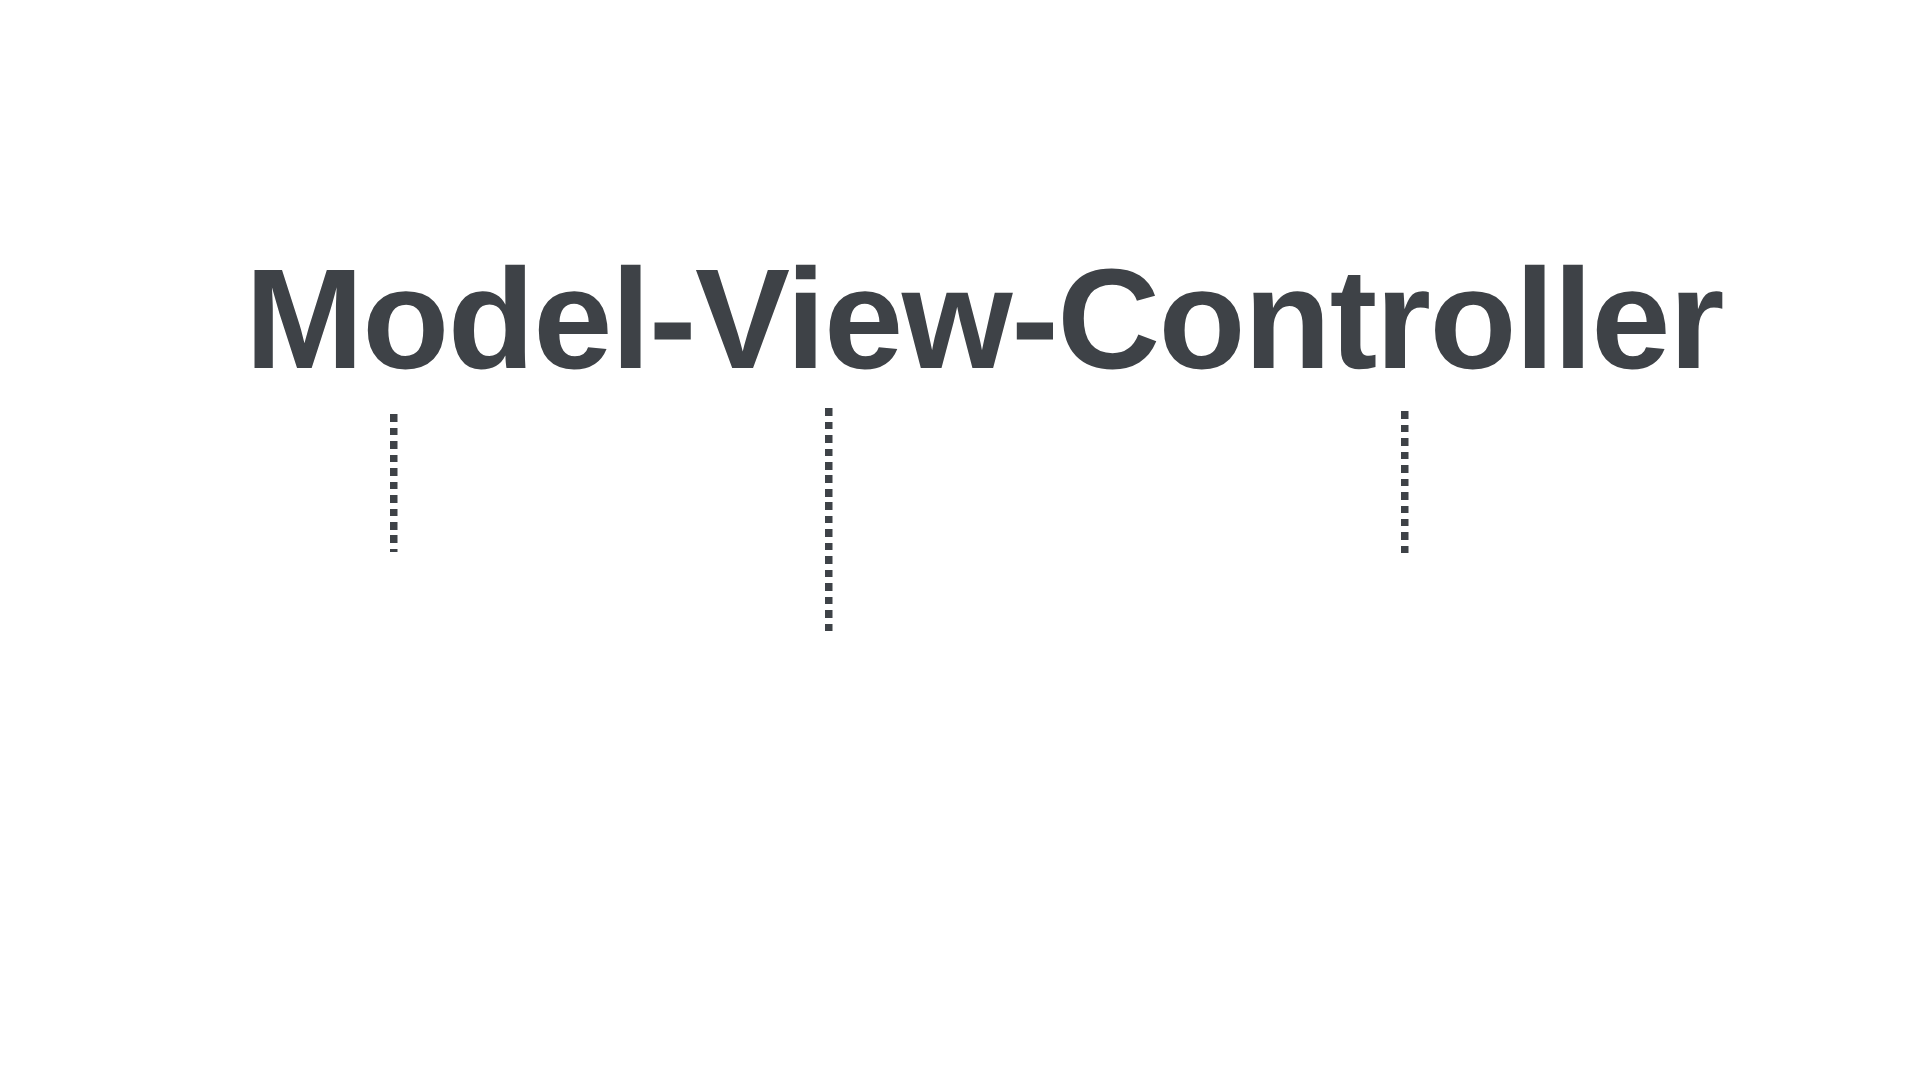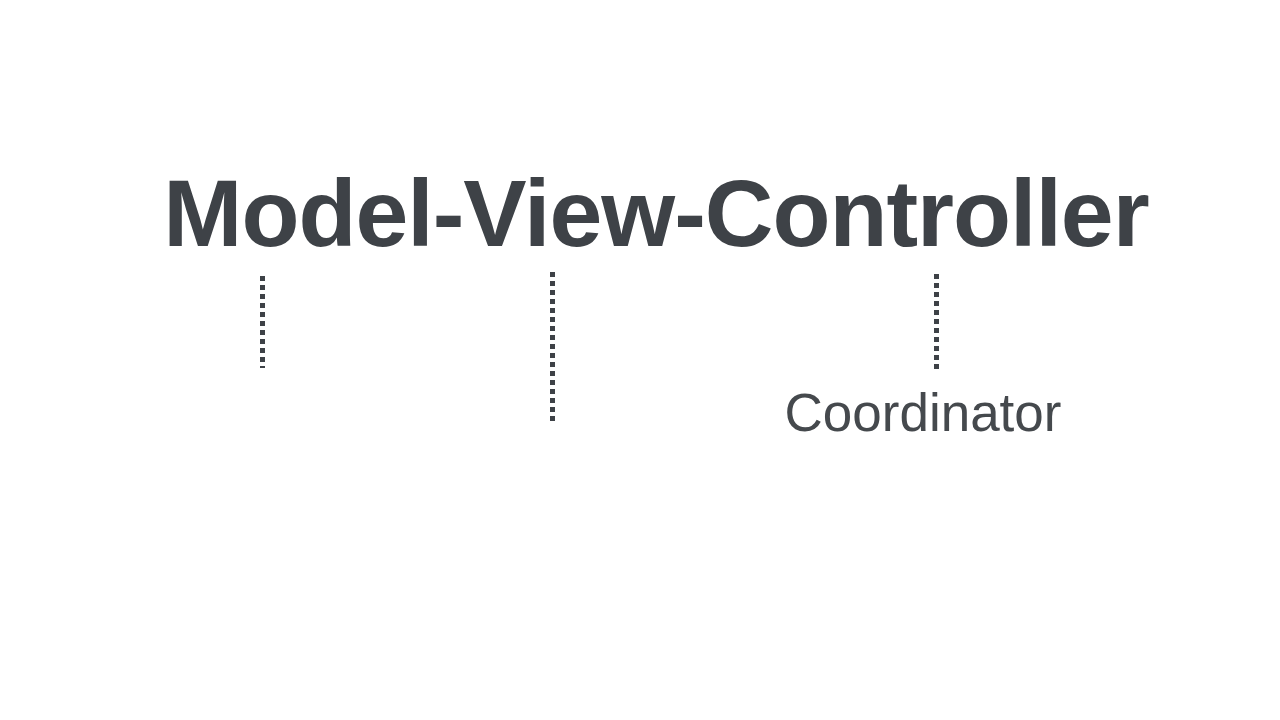--- a/index.html
+++ b/index.html
@@ -57,15 +57,14 @@
 <body>
 
 <div class="stage">
 
   <h1 class="title">Model-View-Controller</h1>
 
   <div class="connector model"></div>
   <div class="connector view"></div>
   <div class="connector controller"></div>
 
-  <p class="label controller">Coordinator</p>
 
 </div>
 
 </body></html>

